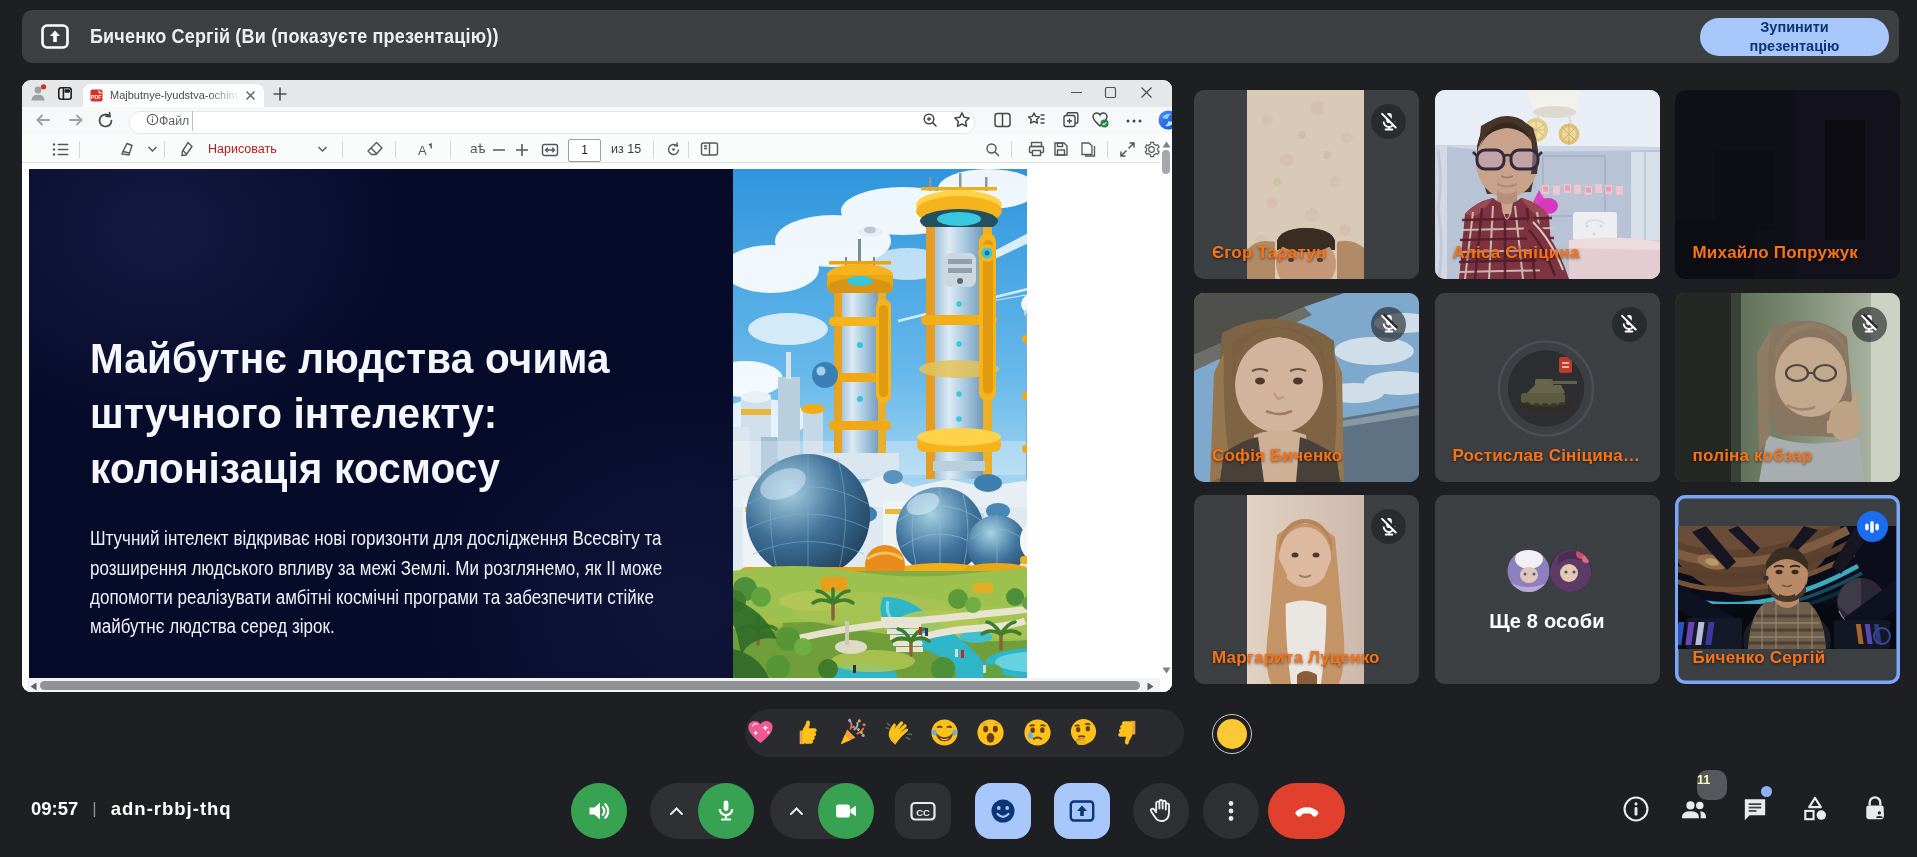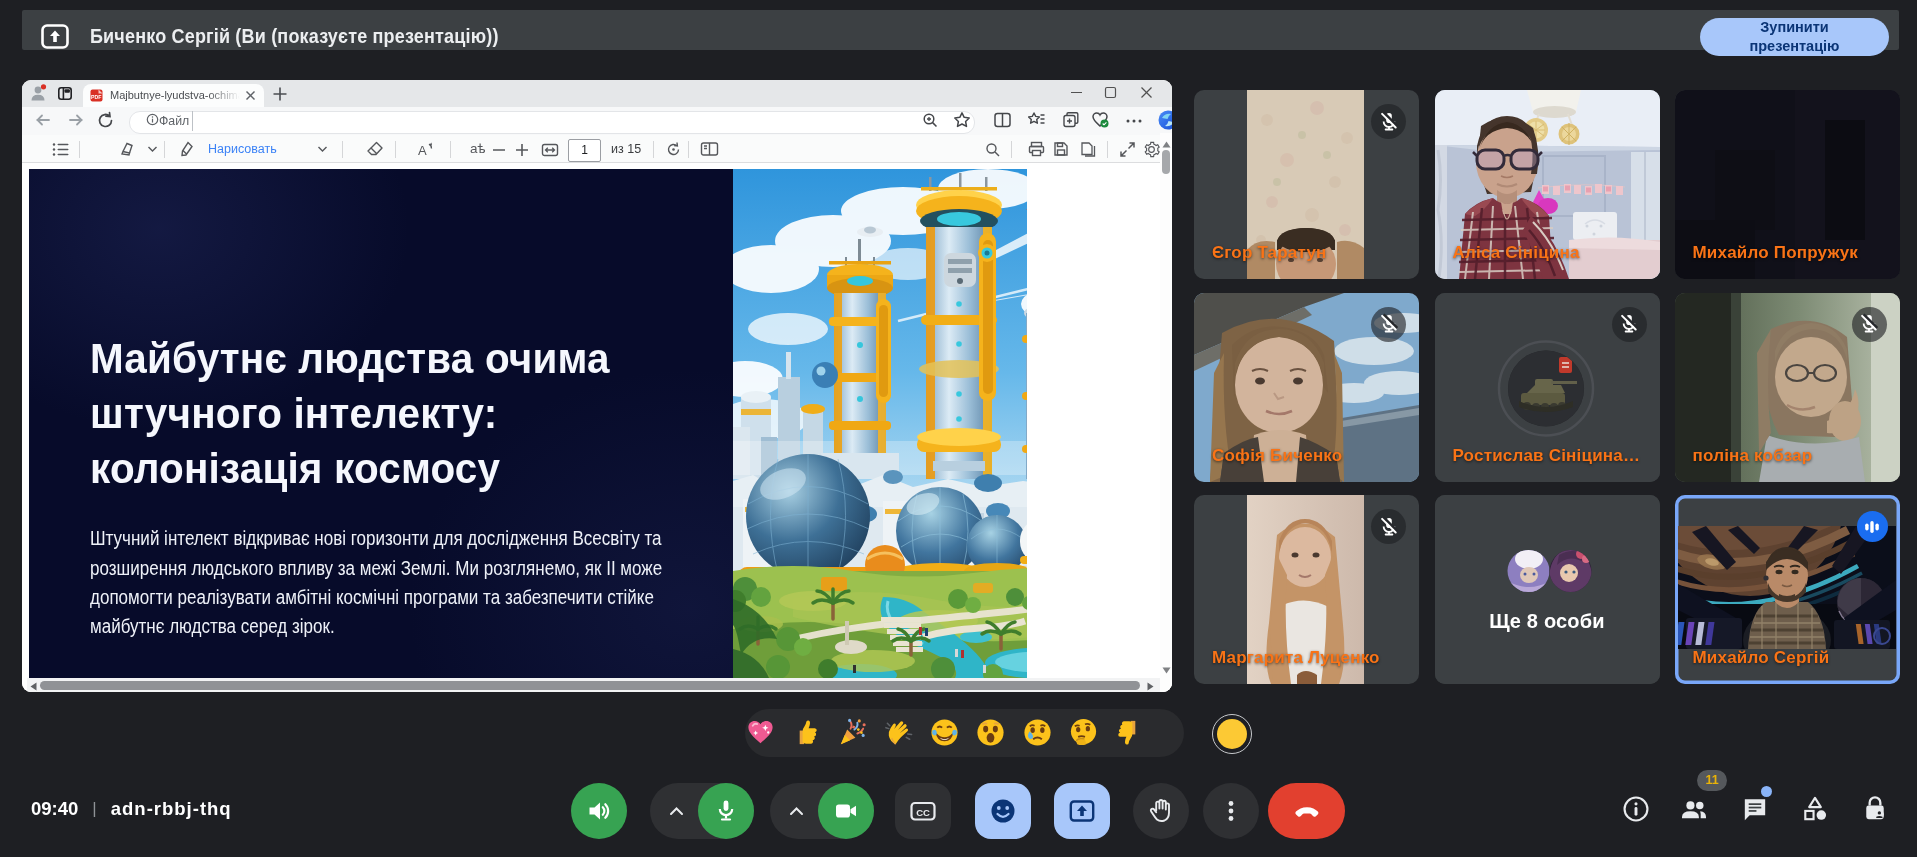--- a/index.html
+++ b/index.html
@@ -1,18 +1,18 @@
 <!DOCTYPE html>
 <html><head><meta charset="utf-8">
 <style>
   html,body{margin:0;padding:0;}
   body{width:1917px;height:857px;background:#1e1f23;font-family:"Liberation Sans",sans-serif;position:relative;overflow:hidden;}
   .abs{position:absolute;}
   
-  #banner{left:22px;top:10px;width:1877px;height:40px;background:#3c4043;border-radius:2px;}
+  #banner{left:22px;top:10px;width:1877px;height:53px;background:#3c4043;border-radius:10px;}
   #banner .txt{left:68px;top:0;height:53px;line-height:53px;color:#eceef0;font-size:20px;font-weight:bold;letter-spacing:.2px;transform:scaleX(.9);transform-origin:0 50%;}
   #stopbtn{right:10px;top:7.5px;width:189px;height:38px;border-radius:19px;background:#a8c7fa;color:#0b3576;font-size:14.5px;line-height:18.5px;font-weight:bold;text-align:center;display:flex;align-items:center;justify-content:center;}
   
   #browser{left:22px;top:80px;width:1150px;height:612px;background:#fff;border-radius:9px;overflow:hidden;}
   #tabs{left:0;top:0;width:100%;height:27px;background:#e5e7e9;}
   #tab{left:61px;top:4px;width:181px;height:23px;background:#fcfdfd;border-radius:8px 8px 0 0;}
   #tab .title{left:27px;top:0;height:23px;line-height:23px;font-size:11px;color:#4a4d51;white-space:nowrap;overflow:hidden;width:130px;-webkit-mask-image:linear-gradient(90deg,#000 75%,transparent);}
   #addr{left:0;top:27px;width:100%;height:28px;background:#f7f8f9;}
   #urlpill{left:107px;top:30.5px;width:844px;height:21px;background:#fff;border:1px solid #e3e5e8;border-radius:11px;}
   #pdfbar{left:0;top:55px;width:100%;height:28px;background:#fafbfb;border-bottom:1px solid #dcdddf;box-sizing:border-box;}
@@ -205,21 +205,21 @@
           <path d="M4 10.5 L10.5 12 L10 14 L3 13 Z"></path>
         </g>
       </svg>
   <svg class="abs" style="left:125px;top:65px" width="11" height="8" viewBox="0 0 11 8">
         <path d="M1.5 2 L5.5 6 L9.5 2" stroke="#55575b" stroke-width="1.4" fill="none"></path>
       </svg>
   <svg class="abs" style="left:158px;top:61px" width="16" height="17" viewBox="0 0 16 17">
         <path d="M8 1.5 L12 5.5 L6 14 L2 14.5 L2.5 10 Z M3 9.5 L7 13.5" stroke="#55575b" stroke-width="1.4" fill="none"></path>
       </svg>
   <div class="abs" style="left:142px;top:61px;height:17px;border-left:1px solid #d5d6d8"></div>
-  <div class="abs" style="left:186px;top:55px;height:28px;line-height:28px;font-size:12.5px;color:#3b82f6">Нарисовать</div>
+  <div class="abs" style="left:186px;top:55px;height:28px;line-height:28px;font-size:12.5px;color:#b91c1c">Нарисовать</div>
   <svg class="abs" style="left:295px;top:65px" width="11" height="8" viewBox="0 0 11 8">
         <path d="M1.5 2 L5.5 6 L9.5 2" stroke="#55575b" stroke-width="1.4" fill="none"></path>
       </svg>
   <div class="abs" style="left:320px;top:61px;height:17px;border-left:1px solid #d5d6d8"></div>
   <svg class="abs" style="left:344px;top:61px" width="18" height="16" viewBox="0 0 18 16">
         <path d="M10.5 1.5 L16 7 L10 13.5 L5.5 13.5 L2 10 Z M4.5 6.5 L11 13" stroke="#55575b" stroke-width="1.4" fill="none" stroke-linejoin="round"></path>
       </svg>
   <div class="abs" style="left:373px;top:61px;height:17px;border-left:1px solid #d5d6d8"></div>
   <svg class="abs" style="left:395px;top:61px" width="19" height="17" viewBox="0 0 19 17">
         <text x="1" y="13.5" font-family="Liberation Sans" font-size="13" fill="#55575b">A</text>
@@ -1117,21 +1117,21 @@
   </div>
   <div class="abs" style="top:16px;right:12px;width:31px;height:31px;border-radius:50%;background:#1a6df0;display:flex;align-items:center;justify-content:center">
     <svg width="20" height="20" viewBox="0 0 20 20">
         <g fill="#fff">
           <rect x="3.2" y="6.5" width="3.4" height="7" rx="1.7"></rect>
           <rect x="8.3" y="4" width="3.4" height="12" rx="1.7"></rect>
           <rect x="13.4" y="6.5" width="3.4" height="7" rx="1.7"></rect>
         </g>
       </svg>
   </div>
-  <div class="name" style="font-size:17px">Михайло Сергій</div>
+  <div class="name" style="font-size:17px">Биченко Сергій</div>
 </div>
 
 <div id="emojibar" class="abs"></div>
 <svg class="abs embtn" style="left:745px" width="31" height="31" viewBox="0 0 32 32">
   <path d="M16 27 C9 21 3.5 16 3.5 10.5 C3.5 6.5 6.5 4 10 4 C12.5 4 14.8 5.4 16 7.5 C17.2 5.4 19.5 4 22 4 C25.5 4 28.5 6.5 28.5 10.5 C28.5 16 23 21 16 27 Z" fill="#ef5a92"></path>
   <path d="M8 9 C9 7.5 11 6.8 12.5 7.2" stroke="#f9b8d0" stroke-width="2" fill="none" stroke-linecap="round"></path>
   <g fill="#fff">
       <path d="M21 8 l1 2.2 2.2 1 -2.2 1 -1 2.2 -1 -2.2 -2.2 -1 2.2 -1 Z"></path>
       <path d="M11 14 l.8 1.8 1.8 .8 -1.8 .8 -.8 1.8 -.8 -1.8 -1.8 -.8 1.8 -.8 Z"></path>
       <circle cx="24" cy="16" r="1.2"></circle>
@@ -1211,21 +1211,21 @@
   <g fill="#fcc21b" transform="rotate(180 16 16)">
       <path d="M10 14 L14.5 14 L14.5 28 L10 28 Z" fill="#e8a33d"></path>
       <path d="M13 15 Q13 12 15 9.5 Q16.5 7.5 16.8 5.2 Q17 3.4 18.8 3.6 Q21 4 20.6 7 Q20.3 9.5 19.2 11.5 L25.5 11.5 Q27.8 11.7 27.6 13.8 Q27.4 15.6 25.8 15.8 Q27.2 16.6 26.9 18.2 Q26.6 19.8 24.8 20 Q26 21 25.5 22.4 Q25 23.8 23.4 23.9 Q24.2 24.9 23.6 26.2 Q23 27.5 21.4 27.5 L16.5 27.5 Q14.5 27.5 13 26 Z"></path>
     </g>
 </svg>
 <div id="skintone" class="abs">
     <div class="in"></div>
   </div>
 
 <div id="meetinfo" class="abs">
-    <span>09:40</span>
+    <span>09:57</span>
     <span style="color:#8f9296;font-weight:normal;padding:0 14px;font-size:17px">|</span>
     <span style="letter-spacing:1px">adn-rbbj-thq</span>
   </div>
 
 <div class="ctrl green abs" style="left:570.5px">
   <svg width="28" height="28" viewBox="0 0 28 28">
       <path d="M4.5 10.5 L4.5 17.5 L9.5 17.5 L15 22.5 L15 5.5 L9.5 10.5 Z" fill="#fff"></path>
       <path d="M17.8 10.2 A5.4 5.4 0 0 1 17.8 17.8" stroke="#fff" stroke-width="2.2" fill="none" stroke-linecap="round"></path>
       <path d="M20.3 7.2 A9.6 9.6 0 0 1 20.3 20.8" stroke="#fff" stroke-width="2.2" fill="none" stroke-linecap="round"></path>
     </svg>
@@ -1300,21 +1300,21 @@
     <rect x="15" y="14.5" width="3" height="9" rx="1.5" fill="#e8eaed"></rect>
 </svg>
 <svg class="ricon abs" style="left:1678px;top:793px" width="36" height="33" viewBox="0 0 36 33">
   <g fill="#e8eaed">
     <circle cx="14" cy="12.5" r="4.6"></circle>
       <path d="M4.5 25.5 Q4.5 19 14 19 Q23.5 19 23.5 25.5 L23.5 27 L4.5 27 Z"></path>
     <circle cx="24.5" cy="12.5" r="4.2"></circle>
       <path d="M25 19 Q31.5 19.5 31.5 25.5 L31.5 27 L25.5 27 Q26 22 25 19 Z"></path>
   </g>
 </svg>
-<div class="abs" style="left:1697px;top:770px;width:30px;height:21px;border-radius:10.5px;background:#55585c;color:#eab308;font-size:12.5px;font-weight:bold;text-align:center;line-height:21px">11</div>
+<div class="abs" style="left:1697px;top:770px;width:30px;height:30px;border-radius:10.5px;background:#55585c;color:#fef9c3;font-size:12.5px;font-weight:bold;line-height:21px">11</div>
 <svg class="ricon abs" style="left:1739px;top:793px" width="33" height="33" viewBox="0 0 33 33">
   <path d="M6 6.5 L27 6.5 L27 23 L11 23 L6 28 Z" fill="#e8eaed"></path>
   <g stroke="#3c4043" stroke-width="1.8">
       <line x1="10" y1="11.5" x2="23" y2="11.5"></line>
       <line x1="10" y1="15" x2="23" y2="15"></line>
       <line x1="10" y1="18.5" x2="18" y2="18.5"></line>
     </g>
 </svg>
 <div class="abs" style="left:1761px;top:786px;width:11px;height:11px;border-radius:50%;background:#8ab4f8"></div>
 <svg class="ricon abs" style="left:1799px;top:793px" width="33" height="33" viewBox="0 0 33 33">

